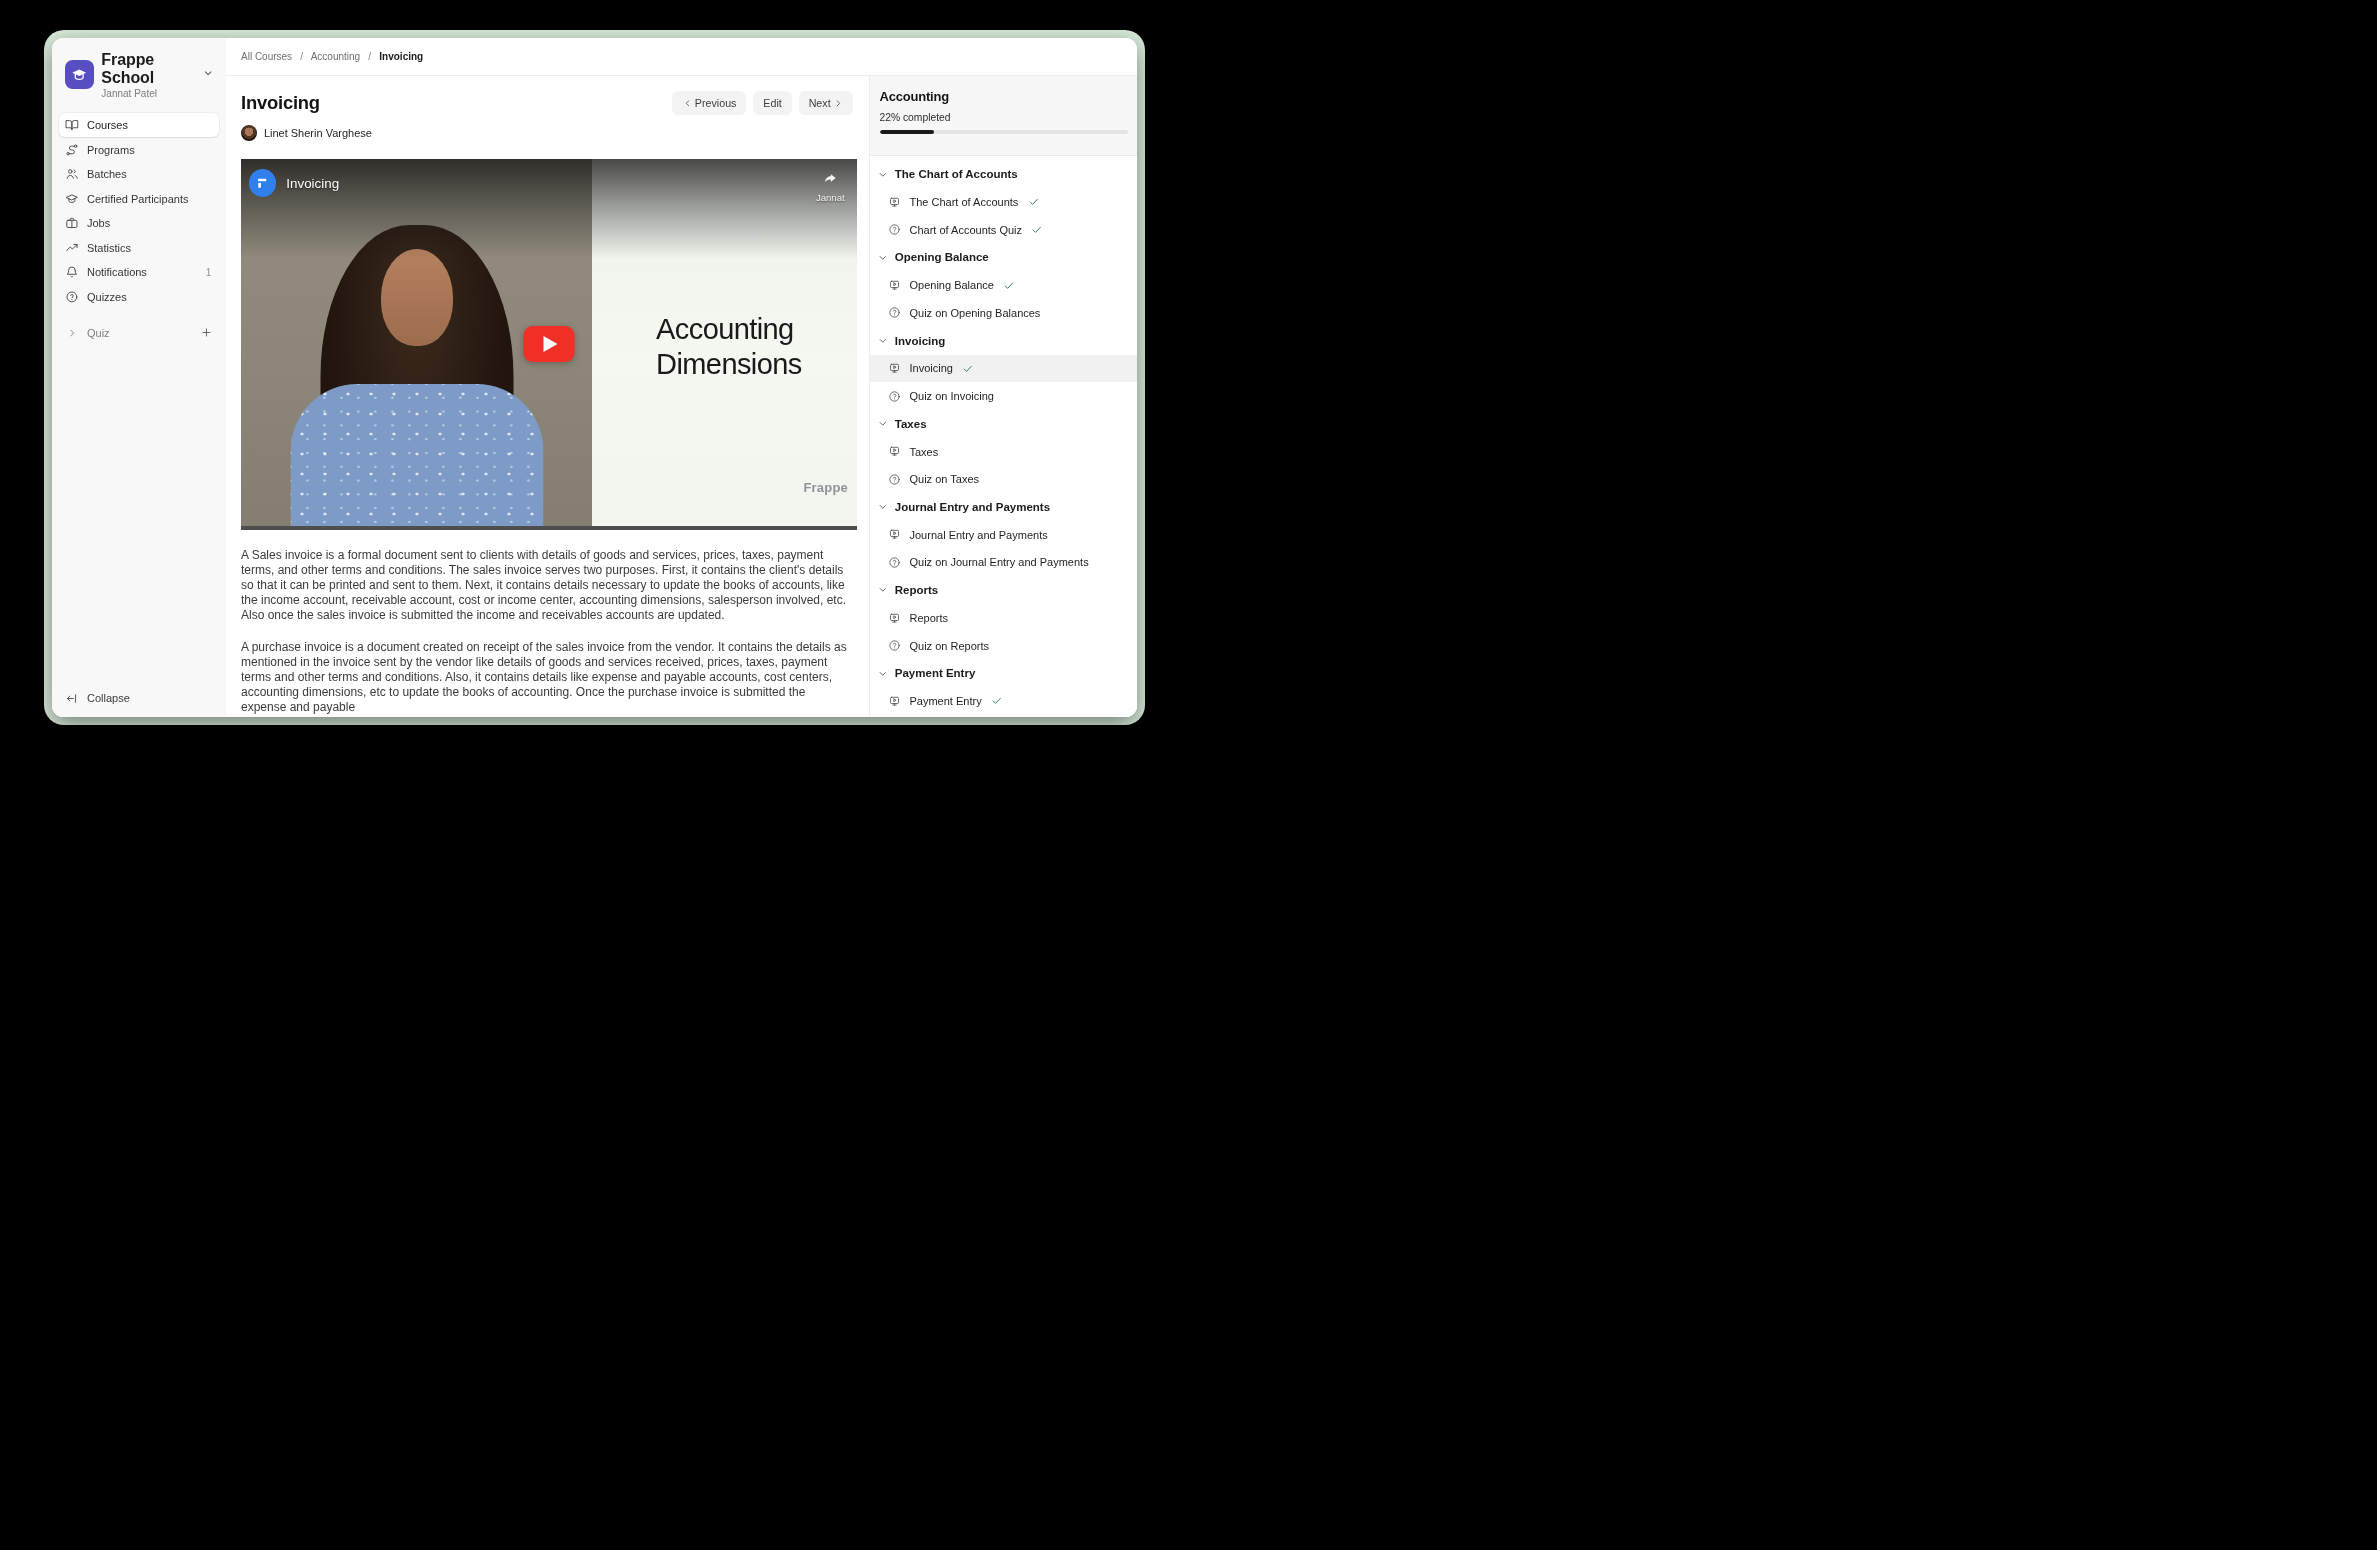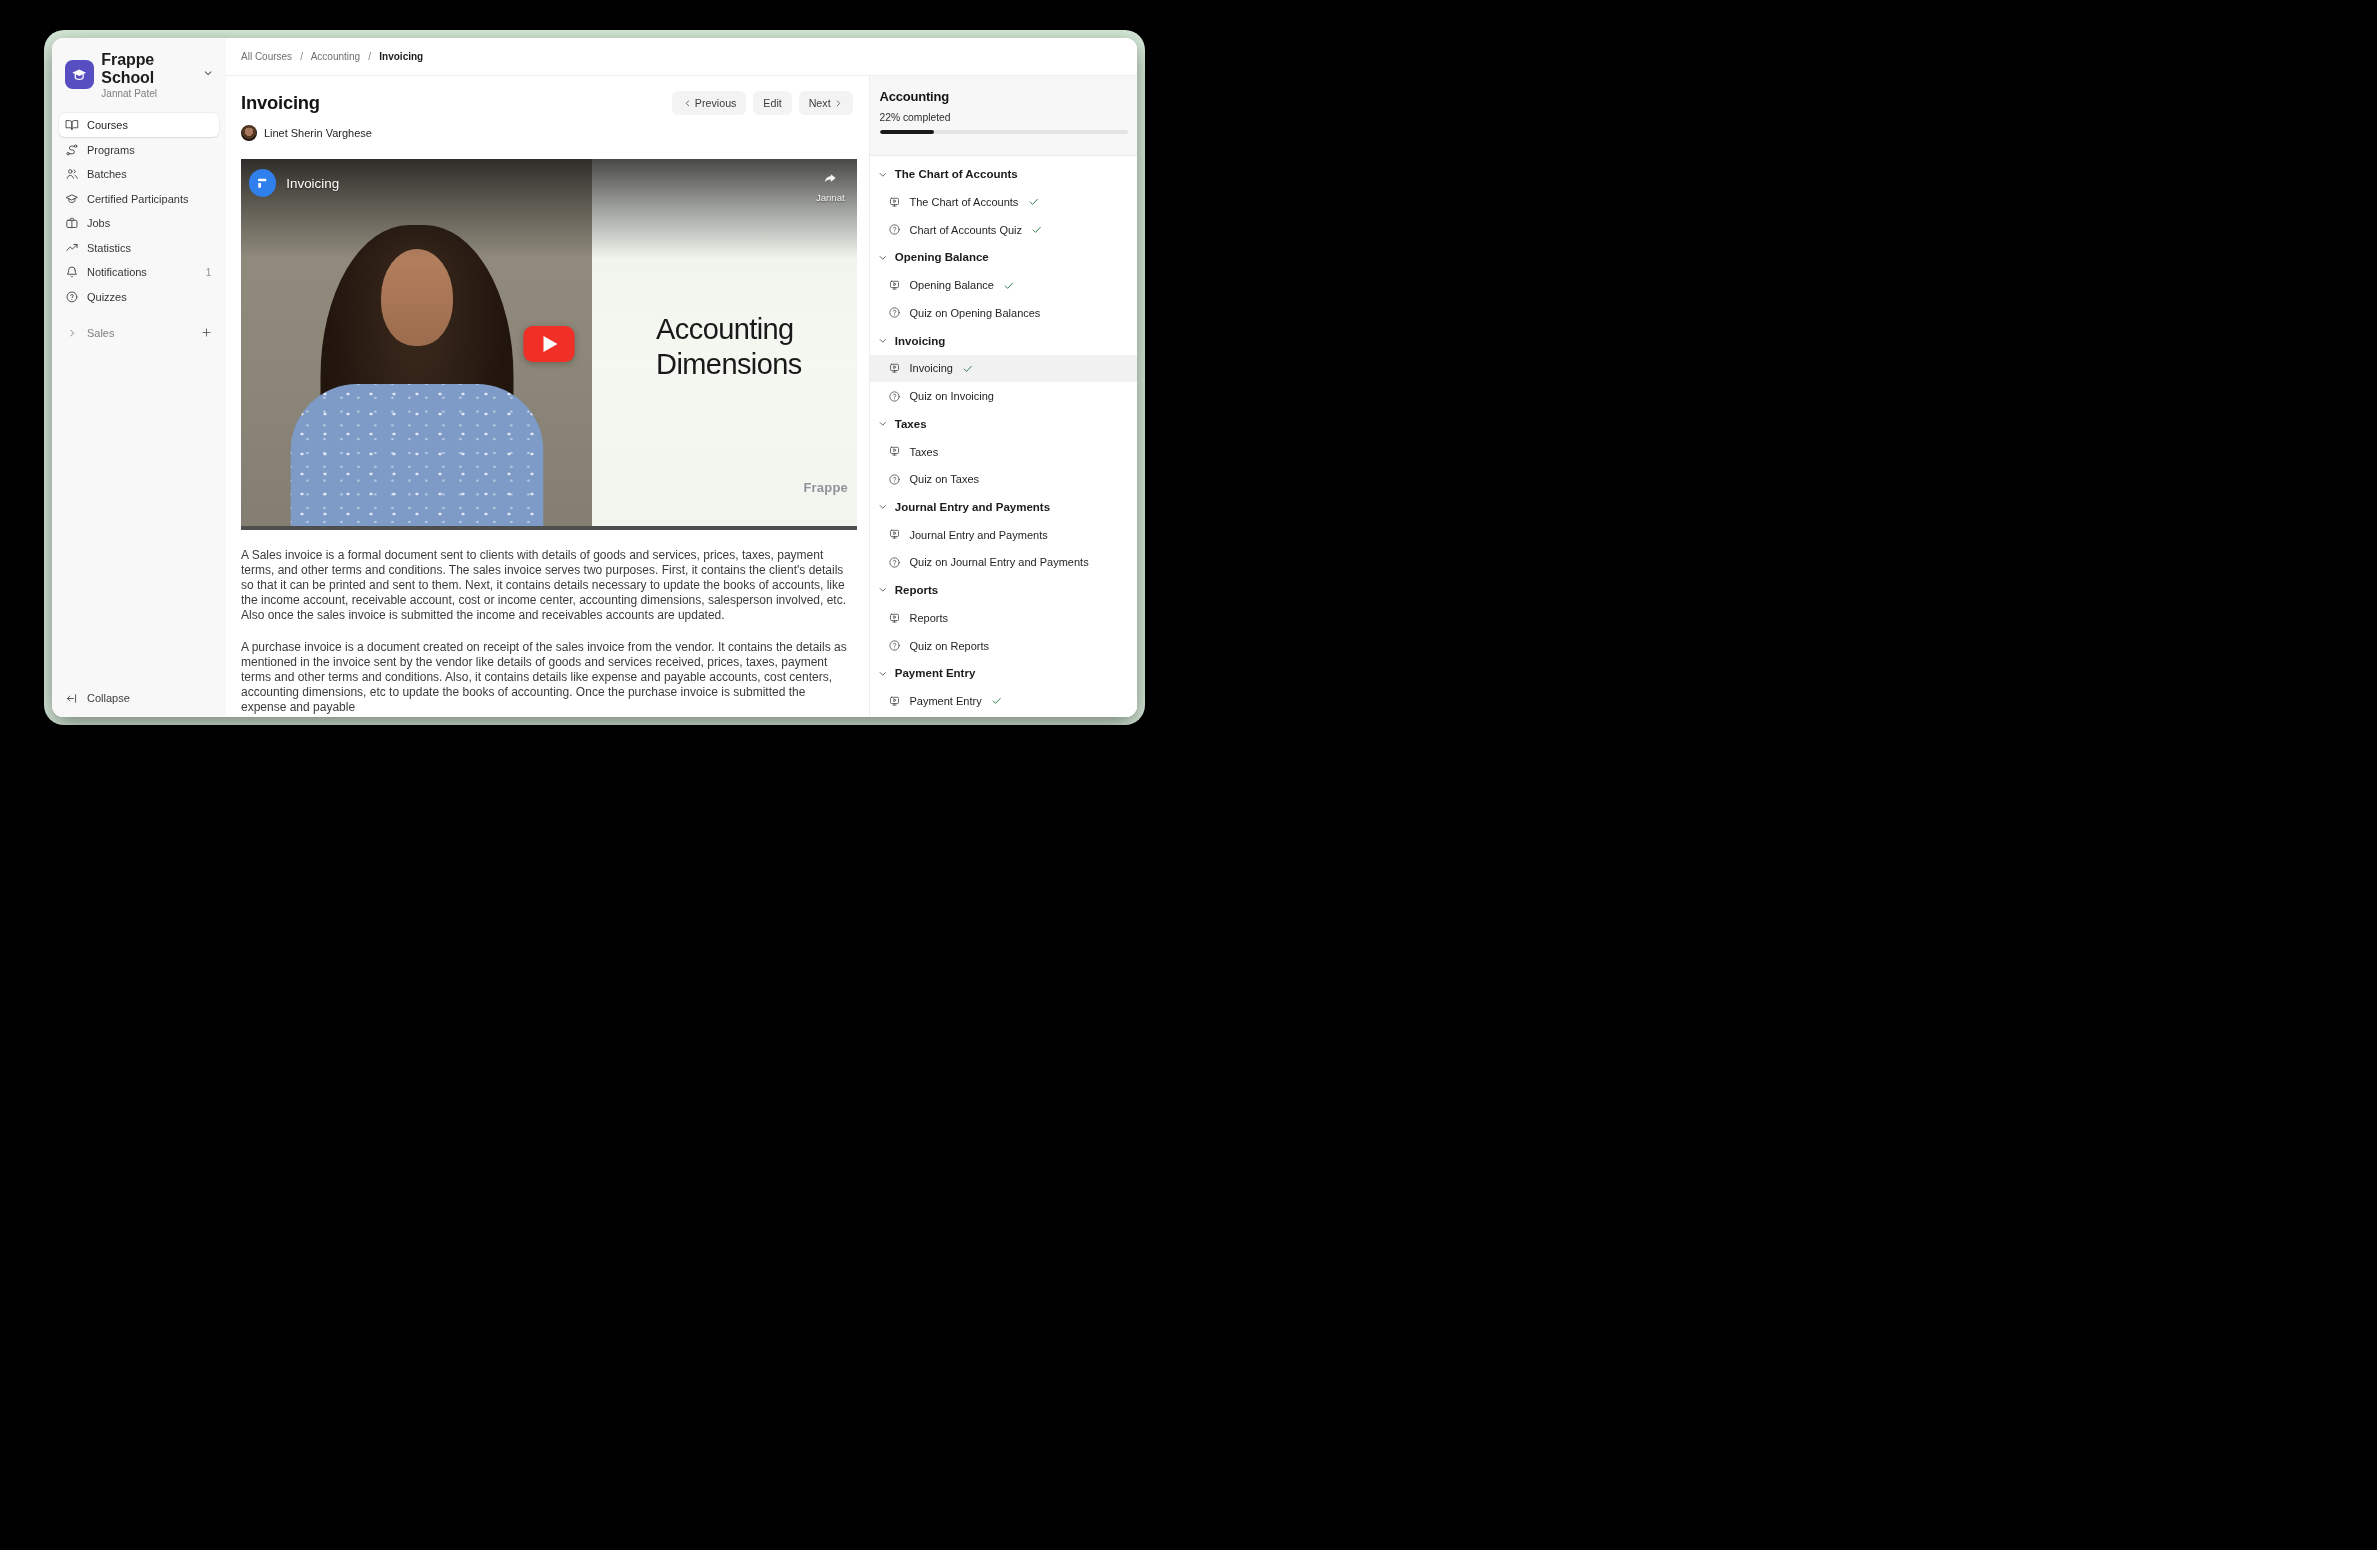--- a/index.html
+++ b/index.html
@@ -188,21 +188,21 @@
               </span>
               <span>Quizzes</span>
             </div>
           </nav>
         <div class="more-row">
           <span class="ic">
             <svg width="12.3" height="12.3" viewBox="0 0 24 24" fill="none" stroke="currentColor" stroke-width="1.8" stroke-linecap="round" stroke-linejoin="round">
                 <path d="m9.5 6.5 5.5 5.5-5.5 5.5"></path>
               </svg>
           </span>
-          <span>Sales</span>
+          <span>Quiz</span>
           <span class="plus">
             <svg width="13" height="13" viewBox="0 0 24 24" fill="none" stroke="currentColor" stroke-width="1.7" stroke-linecap="round">
                 <path d="M12 5.5v13M5.5 12h13"></path>
               </svg>
           </span>
         </div>
         <div class="collapse-row">
           <span class="ic">
             <svg width="13" height="13" viewBox="0 0 24 24" fill="none" stroke="currentColor" stroke-width="1.7" stroke-linecap="round" stroke-linejoin="round">
                 <path d="M19.5 5v14"></path>

